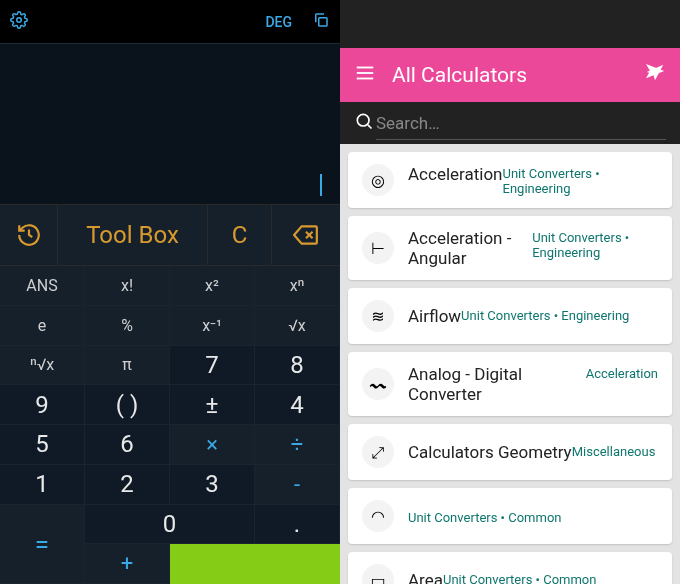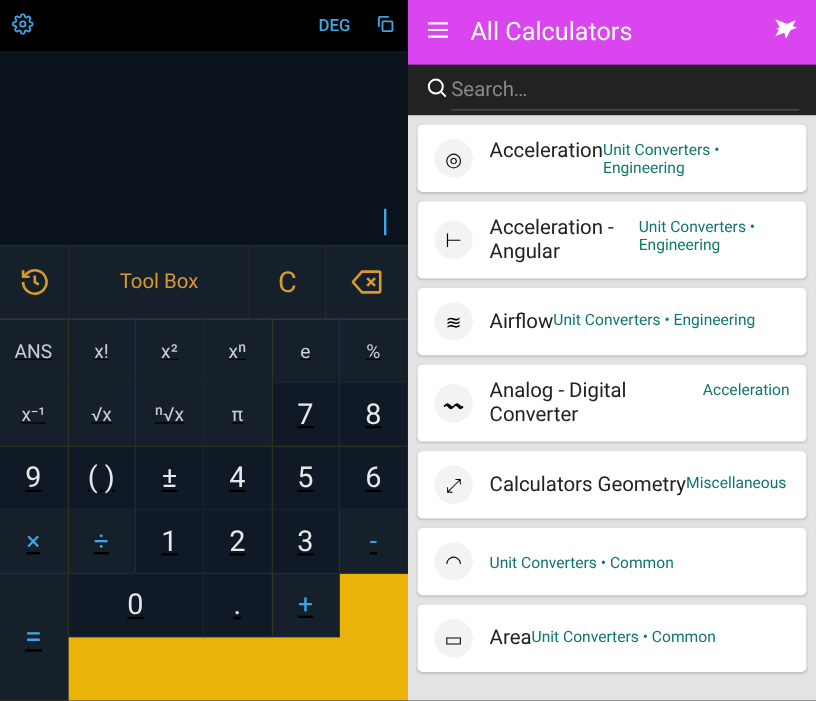--- a/index.html
+++ b/index.html
@@ -9,36 +9,36 @@
 .calc-panel { width: 340px; height: 100%; background: #0d1824; display: flex; flex-direction: column; }
 .calc-topbar { height: 44px; display: flex; align-items: center; justify-content: space-between; padding: 0 10px; background: #000000; border-bottom: 1px solid #1a2a3a; }
 .calc-topbar .deg { color: #3ba9e6; font-size: 14px; font-weight: 500; margin-left: auto; margin-right: 20px; }
 .gear-icon svg { width: 18px; height: 18px; }
 .copy-icon svg { width: 18px; height: 18px; }
 .calc-display { height: 160px; background: #0a121c; position: relative; }
 .cursor-bar { position: absolute; right: 18px; bottom: 8px; width: 2px; height: 22px; background: #3ba9e6; }
 .calc-toolrow { height: 62px; display: flex; border-top: 1px solid #2a2a2a; border-bottom: 1px solid #2a2a2a; background: #16202b; }
 .tool-cell { display: flex; align-items: center; justify-content: center; border-right: 1px solid #2a2a2a; color: #d89a2e; font-size: 22px; }
 .tool-hist { width: 58px; }
-.tool-box { flex: 1; font-size: 17px; color: #d89a2e; }
+.tool-box { flex: 1; font-size: 24px; color: #d89a2e; }
 .tool-c { width: 64px; font-size: 24px; }
 .tool-del { width: 68px; border-right: none; }
 .history-icon svg, .del-icon svg { width: 26px; height: 26px; }
 
-.keypad { flex: 1; display: grid; grid-template-columns: repeat(6, 1fr); grid-auto-rows: 1fr; background: #eab308; text-decoration: underline; }
+.keypad { flex: 1; display: grid; grid-template-columns: repeat(4, 1fr); grid-auto-rows: 1fr; background: #84cc16; }
 .key { display: flex; align-items: center; justify-content: center; font-size: 18px; color: #d0d0d0; border-right: 1px solid #1a2430; border-bottom: 1px solid #1a2430; cursor: pointer; background: #16202b; }
 .key.fn { color: #cfcfcf; font-size: 16px; }
 .key.num { background: #0f1a26; font-size: 24px; color: #e8e8e8; }
 .key.op { color: #3ba9e6; font-size: 22px; background: #16202b; }
 .key.eq { color: #3ba9e6; font-size: 26px; background: #16202b; }
 .key.zero { grid-column: span 2; }
 
 
 .list-panel { width: 340px; height: 100%; background: #222; display: flex; flex-direction: column; }
-.list-header { height: 54px; background: #d946ef; display: flex; align-items: center; padding: 0 14px; gap: 16px; }
+.list-header { height: 54px; background: #ec4899; display: flex; align-items: center; padding: 0 14px; gap: 16px; margin-top: 48px; }
 .menu-icon svg, .share-icon svg { width: 22px; height: 22px; }
 .list-title { color: #fff; font-size: 21px; font-weight: 400; flex: 1; }
 .search-row { height: 42px; display: flex; align-items: center; padding: 0 14px; gap: 2px; background: #222; }
 .search-icon svg { width: 20px; height: 20px; }
 .search-input { flex: 1; background: transparent; border: none; border-bottom: 1px solid #555; color: #fff; font-size: 17px; padding: 6px 0; outline: none; }
 .search-input::placeholder { color: #888; }
 .list-body { flex: 1; background: #e3e3e3; overflow-y: hidden; padding: 8px; display: flex; flex-direction: column; gap: 8px; }
 .card { background: #fff; border-radius: 4px; box-shadow: 0 1px 2px rgba(0,0,0,0.15); padding: 12px 14px; display: flex; align-items: center; gap: 14px; }
 .card-icon { width: 32px; height: 32px; border-radius: 16px; background: #f3f3f3; display: flex; align-items: center; justify-content: center; font-size: 16px; flex-shrink: 0; }
 .card-text { display: flex; flex-direction: row; }

